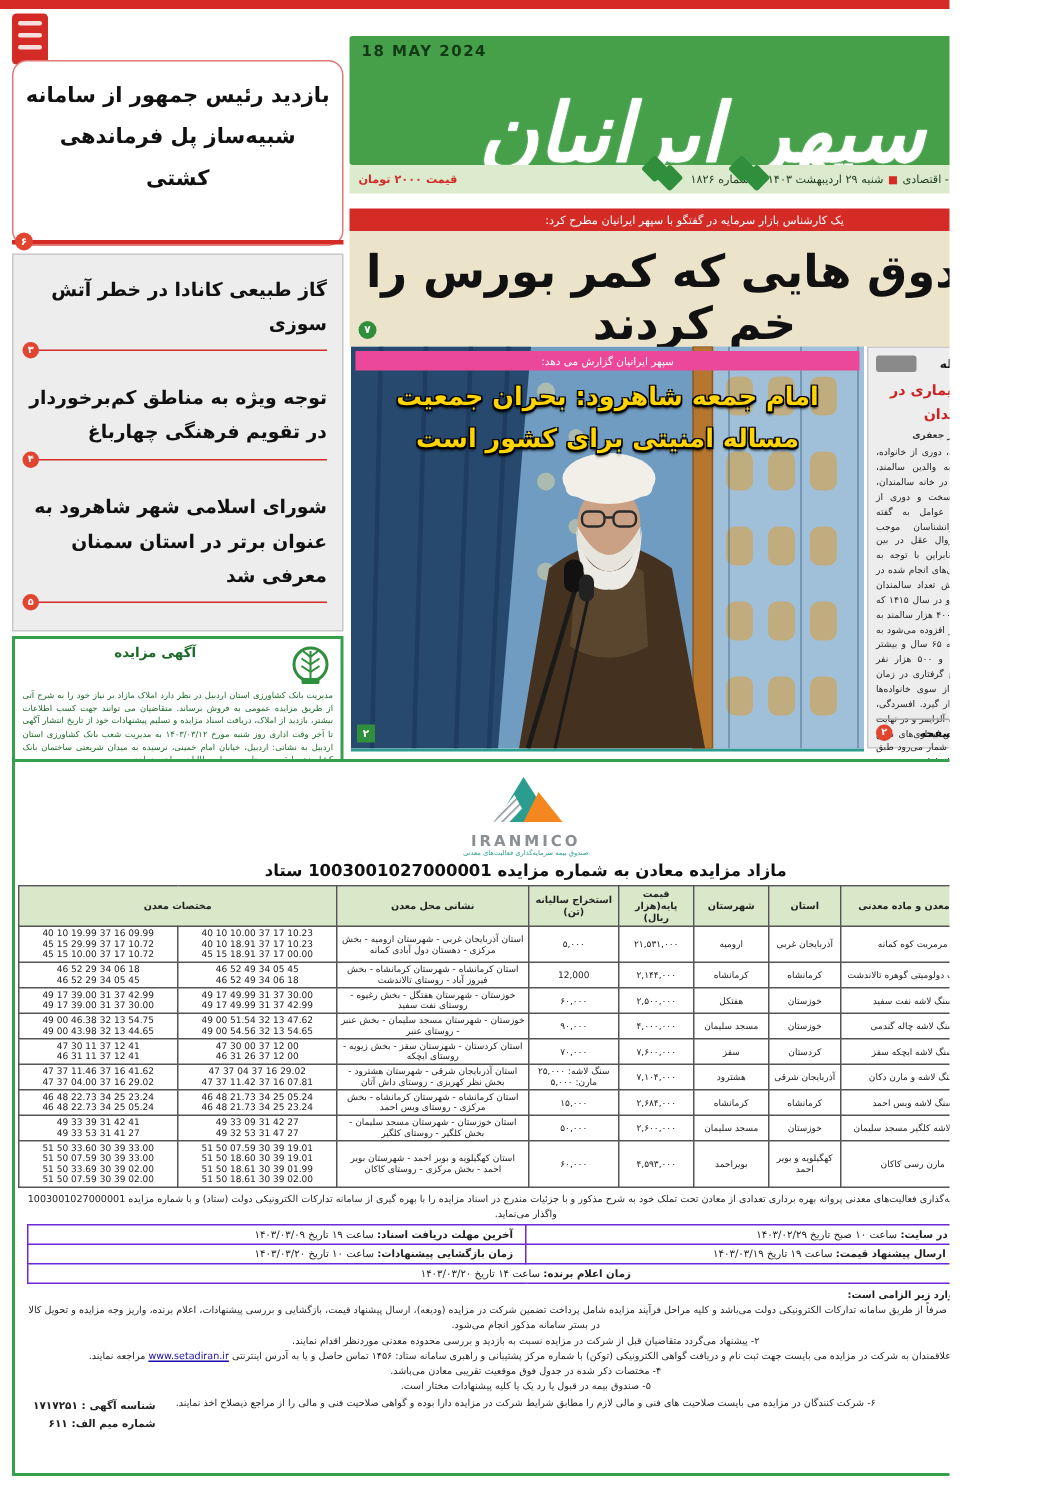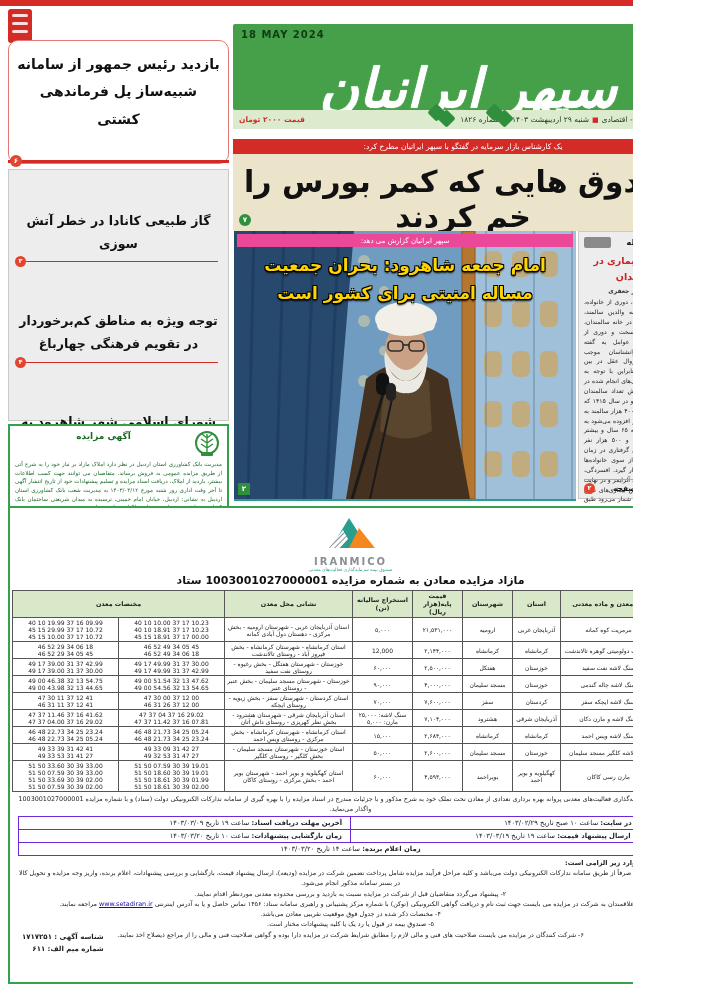--- a/index.html
+++ b/index.html
@@ -30,21 +30,21 @@
   
   .lead-box{left:8px;top:40px;width:221px;height:124px;border:1.5px solid #e07a76;border-radius:10px;
             background:#fff;box-sizing:border-box;padding:10px 8px 0 8px;}
   .lead-box .txt{font-size:14px;font-weight:bold;text-align:center;line-height:1.95;color:#111;}
   .lead-rule{left:8px;top:160px;width:221px;height:3px;background:#d42b26;}
   .pg-circle{position:absolute;width:12px;height:12px;background:#e2452f;border-radius:50%;color:#fff;
              font-size:7px;font-weight:bold;text-align:center;line-height:12px;}
   .sb-panel{left:8px;top:169px;width:221px;height:252px;background:#ededed;border:1px solid #c9c9c9;
             box-sizing:border-box;padding:4px 10px 0 10px;}
   .sb-item{position:relative;padding:7px 0 12px 0;}
-  .sb-item .t{font-size:12.5px;font-weight:bold;text-align:center;line-height:1.85;color:#111;margin-top:28px;}
+  .sb-item .t{font-size:12.5px;font-weight:bold;line-height:1.85;color:#111;}
   .sb-item .rule{position:relative;border-bottom:1.5px solid #d42b26;margin-top:6px;}
   .sb-item .rule .pgnum{position:absolute;left:-4px;top:-5px;width:11px;height:11px;background:#e2452f;
             border-radius:50%;color:#fff;font-size:6.5px;font-weight:bold;text-align:center;line-height:11px;}
 
   
   .bank-ad{left:8px;top:424px;width:221px;height:98px;border:2px solid #35a14d;background:#fff;
            box-sizing:border-box;padding:3px 5px;}
   .bank-ad .hd{display:flex;align-items:flex-start;}
   .bank-ad .hd .title{flex:1;text-align:center;font-size:9px;font-weight:bold;color:#1c6b2a;padding-top:2px;}
   .bank-ad .body{font-size:5.6px;line-height:1.55;color:#1c6b2a;text-align:justify;margin-top:1px;}

